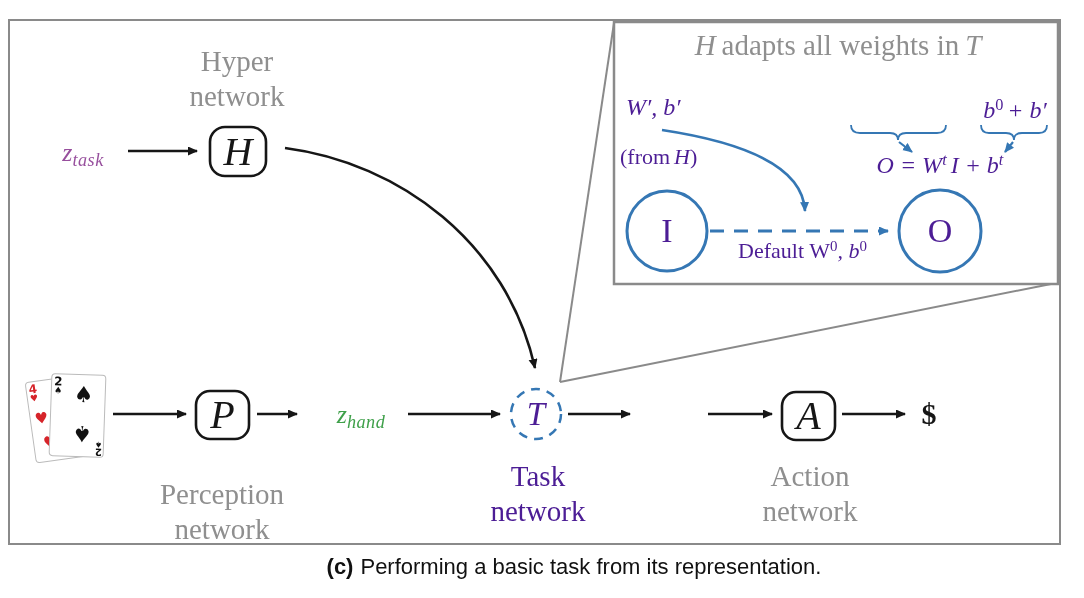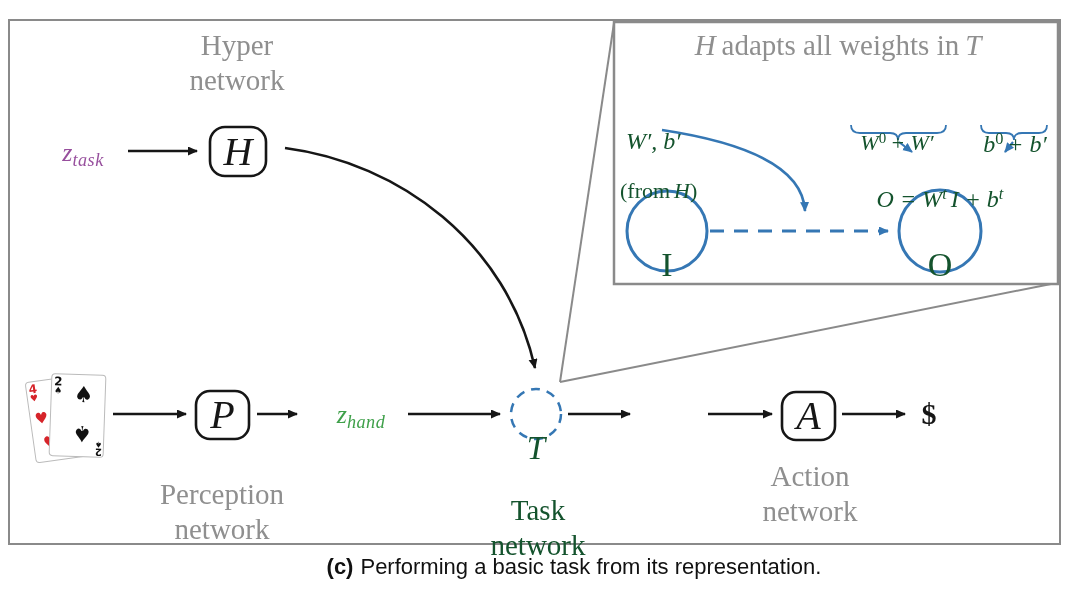--- a/index.html
+++ b/index.html
@@ -2,21 +2,21 @@
 <html><head>
 <meta charset="utf-8">
 <style>
   html,body{margin:0;padding:0;background:#ffffff;}
   .stage{position:relative;width:1084px;height:598px;background:#fff;overflow:hidden;
          font-family:"Liberation Serif","DejaVu Serif",serif;}
   .stage svg{position:absolute;left:0;top:0;}
   .txt{position:absolute;line-height:1.15;color:#161616;}
   .center{text-align:center;}
   .netlabel{white-space:pre-line;font-size:29px;line-height:35px;color:#8f8f8f;}
-  .blue{color:#14532d;margin-top:34px;}
+  .blue{color:#4c1d95;}
   .green{color:#3fa04a;}
   .purple{color:#974f9d;}
   .gray{color:#8f8f8f;}
   .mi{font-style:italic;}
   .sig{font-size:26px;font-style:italic;}
   .sig sub{font-size:0.70em;font-style:italic;vertical-align:-0.25em;letter-spacing:0.5px;}
   .nodeletter{display:flex;align-items:center;justify-content:center;
               font-size:40px;font-style:italic;line-height:1;}
   .nodeletter.small{font-size:33px;}
   .io{display:flex;align-items:center;justify-content:center;font-size:34px;}
@@ -103,21 +103,21 @@
       <span class="cs blk">♠</span>
     </div>
     <span class="pip blk" style="left:22px;top:9px;font-size:22px;">♠</span>
     <span class="pip blk flip" style="left:22px;top:47px;font-size:22px;">♠</span>
     <div class="corner br">
       <span class="cv blk" style="font-size:10px;">2</span>
       <span class="cs blk" style="font-size:8px;">♠</span>
     </div>
   </div>
 
-  <div class="txt netlabel center" style="left:137px;top:28px;width:200px;font-family:Liberation Serif, serif;">Hyper
+  <div class="txt netlabel center" style="left:137px;top:44px;width:200px;font-family:Liberation Serif, serif;">Hyper
 network</div>
   <div class="txt netlabel center" style="left:122px;top:477px;width:200px;">Perception
 network</div>
   <div class="txt netlabel center blue" style="left:438px;top:459px;width:200px;">Task
 network</div>
   <div class="txt netlabel center" style="left:710px;top:459px;width:200px;">Action
 network</div>
 
   <div class="txt nodeletter" style="left:210px;top:127px;width:56px;height:49px;">
     <span>H</span>
@@ -140,28 +140,28 @@
   </div>
   <div class="txt dollar center" style="left:904px;top:397px;width:50px;">$</div>
 
   <div class="txt center gray" style="left:620px;top:29px;width:436px;font-size:29px;">
     <span class="mi">H</span><span class="m6">adapts all weights in</span><span class="mi">T</span>
   </div>
   <div class="txt blue mi" style="left:626px;top:94px;font-size:24px;">W′, b′</div>
   <div class="txt blue" style="left:620px;top:144px;font-size:22px;">
     <span>(from</span><span class="mi ml4">H</span><span>)</span>
   </div>
-  <div class="txt blue center" style="left:840px;top:96px;width:114px;font-size:22px;">
-    <span class="mi">W</span><sup>0</sup><span class="mi ml4">+ W′</span>
-  </div>
   <div class="txt blue center" style="left:974px;top:96px;width:82px;font-size:24px;">
     <span class="mi">b</span><sup>0</sup><span class="mi ml4">+ b′</span>
   </div>
   <div class="txt blue center" style="left:850px;top:151px;width:180px;font-size:24px;">
     <span class="mi">O = W</span><sup class="mi">t</sup><span class="mi ml4">I + b</span><sup class="mi">t</sup>
+  </div>
+  <div class="txt blue center" style="left:700px;top:238px;width:205px;font-size:22px;">
+    <span>Default W</span><sup>0</sup><span class="mi">, b</span><sup>0</sup>
   </div>
   <div class="txt io blue" style="left:627px;top:191px;width:80px;height:80px;">
     <span>I</span>
   </div>
   <div class="txt io blue" style="left:900px;top:191px;width:80px;height:80px;">
     <span>O</span>
   </div>
 
   <div class="txt caption center" style="left:0;top:554px;width:1068px;padding-left:40px;">
     <span class="tag">(c)</span><span class="ctext">Performing a basic task from its representation.</span>

